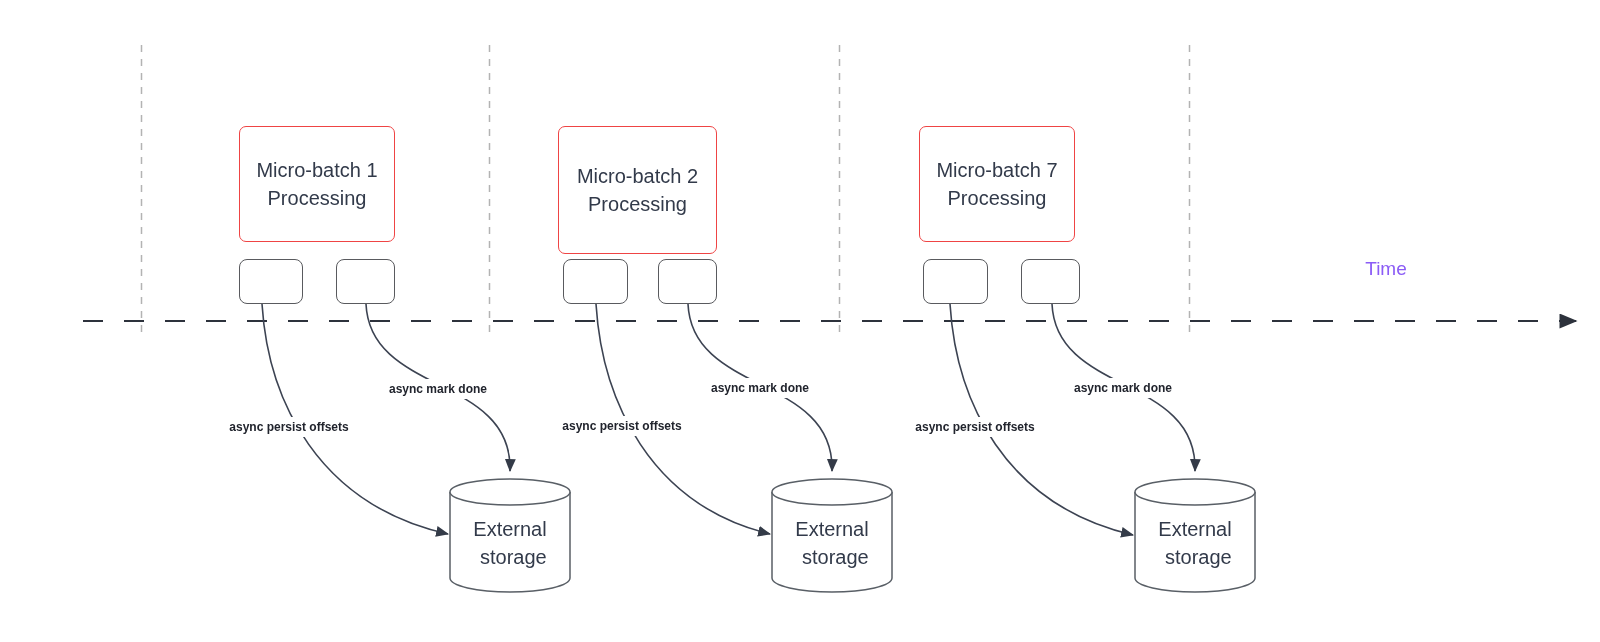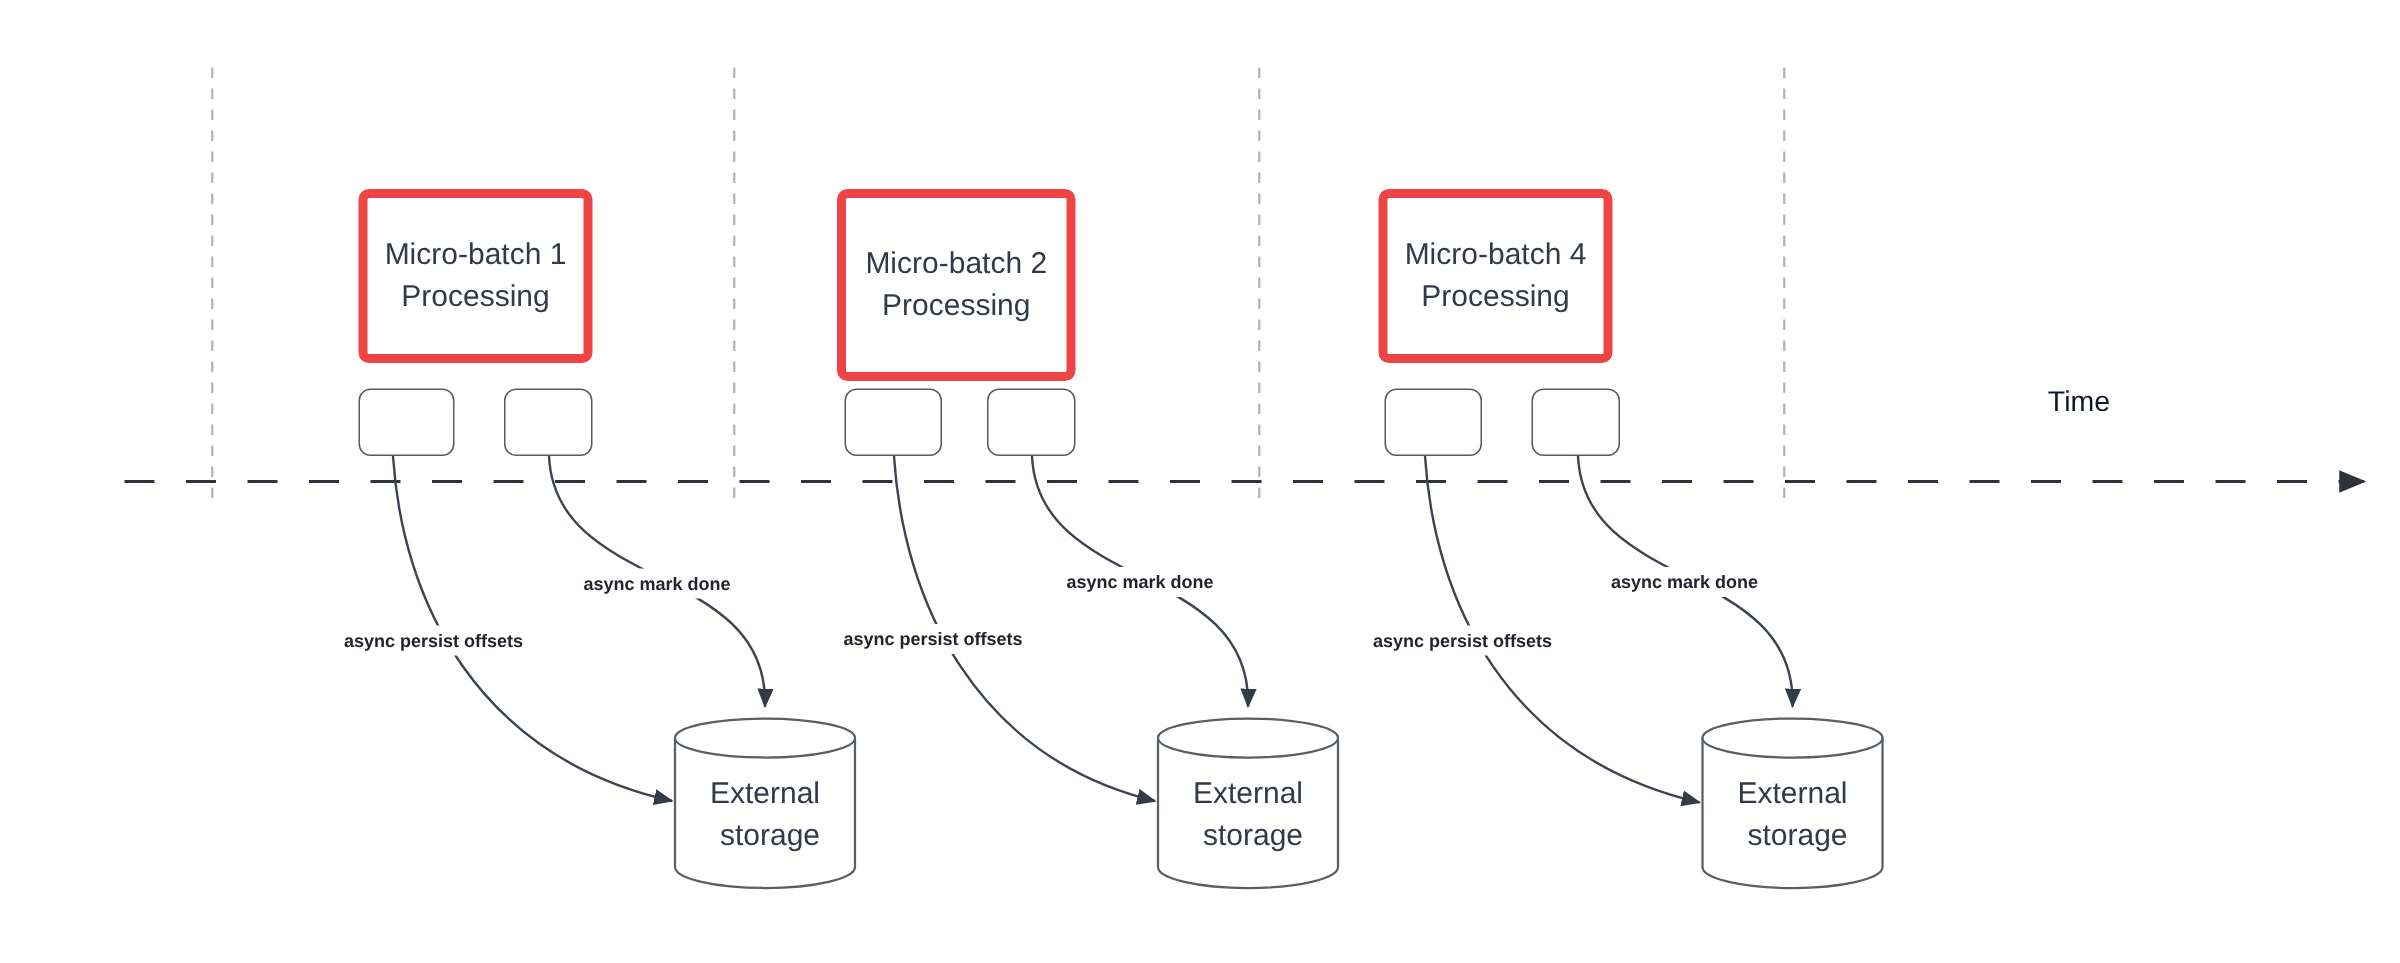--- a/index.html
+++ b/index.html
@@ -3,40 +3,40 @@
 <meta charset="utf-8">
 <style>
   html,body{margin:0;padding:0;background:#ffffff;}
   .stage{
     position:relative;width:1600px;height:642px;background:#ffffff;
     font-family:"Liberation Sans", sans-serif;overflow:hidden;
   }
   .stage svg.canvas{position:absolute;left:0;top:0;width:1600px;height:642px;}
   .proc-box{
     position:absolute;box-sizing:border-box;background:#ffffff;
-    border:6px solid #ef4444;border-radius:7px;
+    border:1px solid #ef4444;border-radius:7px;
     display:flex;flex-direction:column;align-items:center;justify-content:center;
     color:#323a4a;font-size:20px;line-height:28px;text-align:center;
   }
   .task-box{
     position:absolute;box-sizing:border-box;background:#ffffff;
     border:1px solid #595a5e;border-radius:8px;width:62px;height:45px;
   }
   .arrow-label{
     position:absolute;transform:translate(-50%,-50%);
     background:#ffffff;padding:1px 3px;white-space:nowrap;
     color:#21242d;font-size:12px;font-weight:bold;line-height:18px;
   }
   .storage-label{
     position:absolute;transform:translate(-50%,-50%);
     color:#323a4a;font-size:20px;line-height:28px;text-align:right;white-space:nowrap;
   }
   .time-label{
     position:absolute;transform:translate(-50%,-50%);
-    color:#0f172a;font-size:19px;white-space:nowrap;
+    color:#8b5cf6;font-size:19px;white-space:nowrap;
   }
 </style>
 </head>
 <body>
 
 <div class="stage">
 
   <svg class="canvas" viewBox="0 0 1600 642">
     <defs>
       <marker id="arrowSmall" viewBox="0 0 12 10" refX="11" refY="5" markerWidth="13" markerHeight="11" markerUnits="userSpaceOnUse" orient="auto">
@@ -97,21 +97,21 @@
   <div class="task-box" style="left:563px;top:259px;width:65px;"></div>
   <div class="task-box" style="left:658px;top:259px;width:59px;"></div>
   <div class="arrow-label" style="left:622px;top:426px;">async persist offsets</div>
   <div class="arrow-label" style="left:760px;top:388px;">async mark done</div>
   <div class="storage-label" style="left:832px;top:543px;">
     <div>External</div>
     <div>storage</div>
   </div>
 
   <div class="proc-box" style="left:919px;top:126px;width:156px;height:116px;">
-    <span>Micro-batch 4</span>
+    <span>Micro-batch 7</span>
     <span>Processing</span>
   </div>
   <div class="task-box" style="left:923px;top:259px;width:65px;"></div>
   <div class="task-box" style="left:1021px;top:259px;width:59px;"></div>
   <div class="arrow-label" style="left:975px;top:427px;">async persist offsets</div>
   <div class="arrow-label" style="left:1123px;top:388px;">async mark done</div>
   <div class="storage-label" style="left:1195px;top:543px;">
     <div>External</div>
     <div>storage</div>
   </div>

